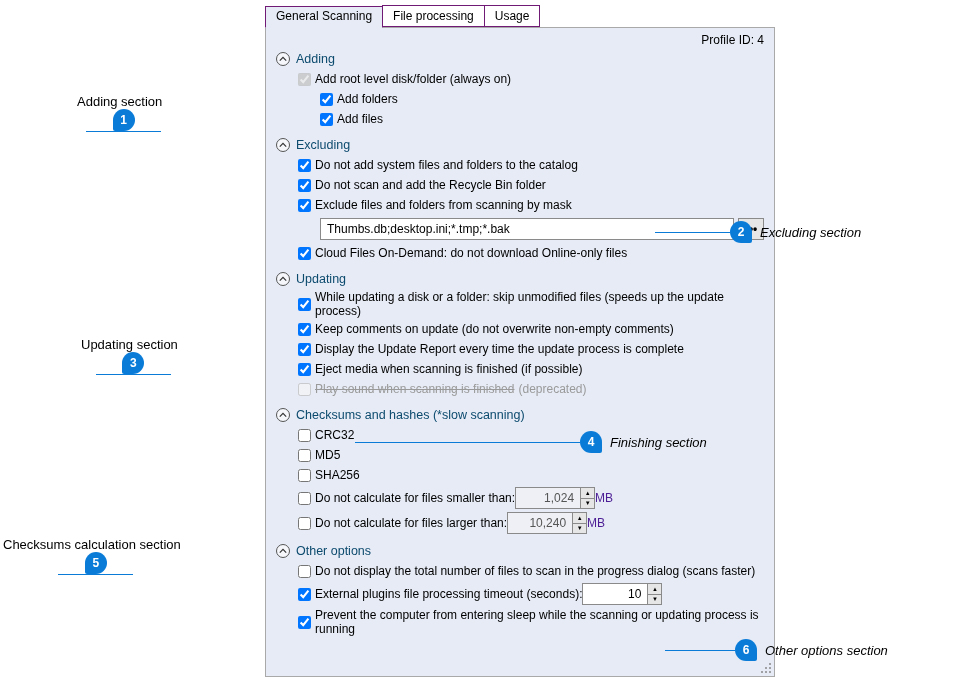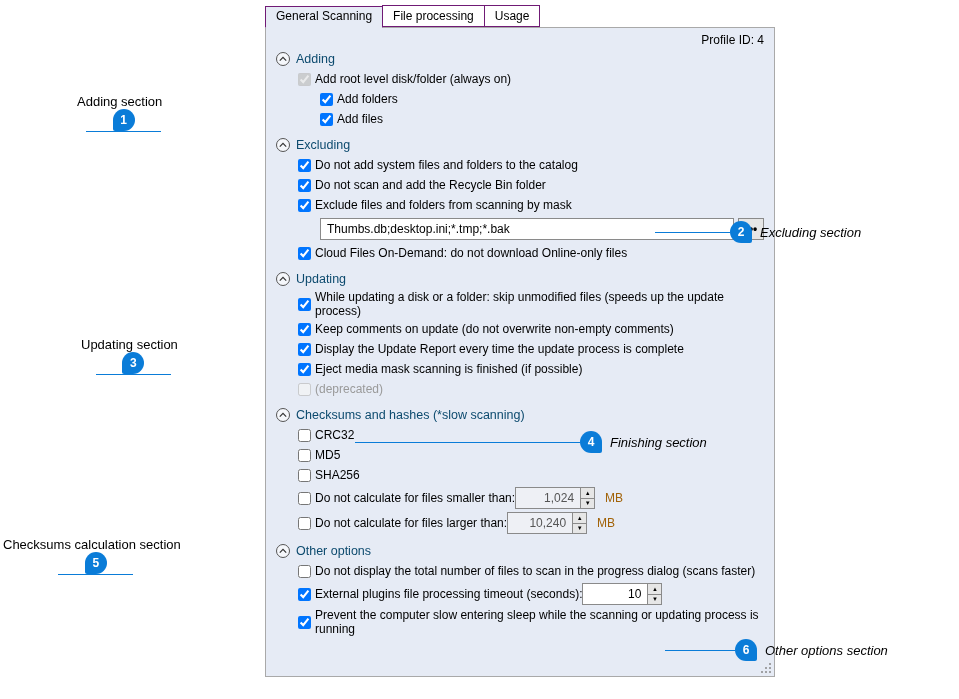--- a/index.html
+++ b/index.html
@@ -172,21 +172,21 @@
     align-items: center;
     justify-content: center;
     font-size: 6px;
     background: #e6e6e6;
     border: none;
     cursor: pointer;
   }
   .spin-btn:first-child { border-bottom: 1px solid #8a8a8a; }
   .num-input-wrap.white { background: #fff; }
   .num-input-wrap.white .num-input { color: #000; }
-  .unit { color: #a16207; margin-left: 10px; }
+  .unit { color: #4c1d95; }
 
   
   .callout {
     position: absolute;
     display: flex;
     align-items: center;
     font-size: 13px;
     color: #000;
   }
   .callout.left { flex-direction: column; }
@@ -308,24 +308,25 @@
         </div>
       <div class="chk-row">
           <input type="checkbox" checked="" style="">
           <label>Display the Update Report every time the update process is complete</label>
         </div>
     </div>
 
     <div class="section-content">
       <div class="chk-row">
           <input type="checkbox" checked="" style="">
-          <label>Eject media mask scanning is finished (if possible)</label>
+          <label>Eject media when scanning is finished (if possible)</label>
         </div>
       <div class="chk-row disabled">
           <input type="checkbox" disabled="" style="">
+          <label>Play sound when scanning is finished</label>
           <span class="deprecated">(deprecated)</span>
         </div>
     </div>
 
     <div class="section-header">
       <span class="collapse-icon">
           <svg viewBox="0 0 10 10">
             <path d="M1 7 L5 3 L9 7" stroke="#333" stroke-width="1.5" fill="none"></path>
           </svg>
         </span>
@@ -395,21 +396,21 @@
         <div class="num-input-wrap white">
           <input class="num-input" type="text" value="10" style="">
           <div class="spin-btns">
               <button class="spin-btn">▲</button>
               <button class="spin-btn">▼</button>
             </div>
         </div>
       </div>
       <div class="chk-row">
           <input type="checkbox" checked="" style="">
-          <label>Prevent the computer slow entering sleep while the scanning or updating process is running</label>
+          <label>Prevent the computer from entering sleep while the scanning or updating process is running</label>
         </div>
     </div>
 
     <svg class="resize-grip" viewBox="0 0 12 12">
       <circle cx="10" cy="2" r="1" fill="#888"></circle>
         <circle cx="6" cy="6" r="1" fill="#888"></circle>
         <circle cx="10" cy="6" r="1" fill="#888"></circle>
         <circle cx="2" cy="10" r="1" fill="#888"></circle>
         <circle cx="6" cy="10" r="1" fill="#888"></circle>
         <circle cx="10" cy="10" r="1" fill="#888"></circle>

